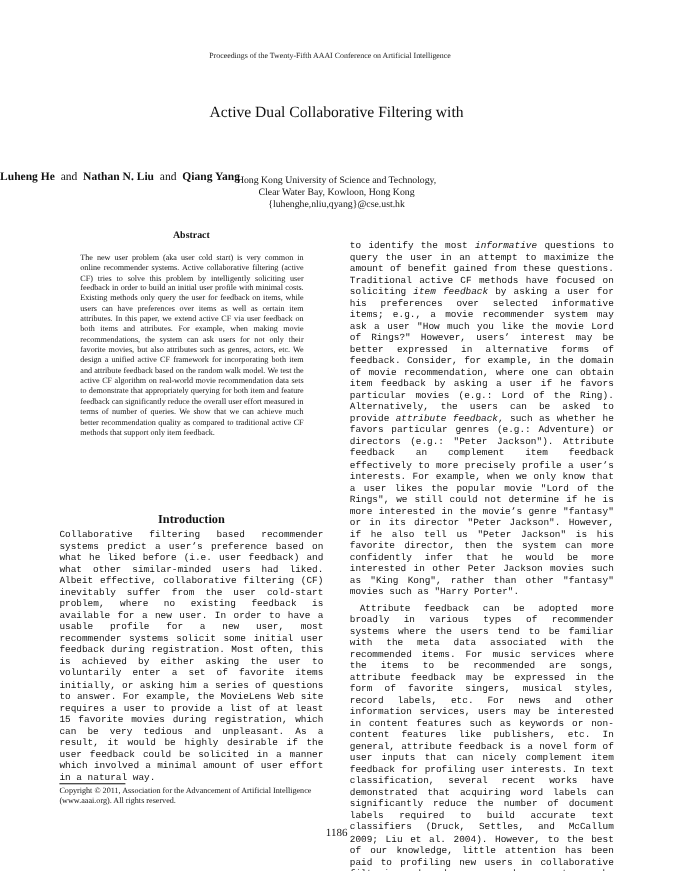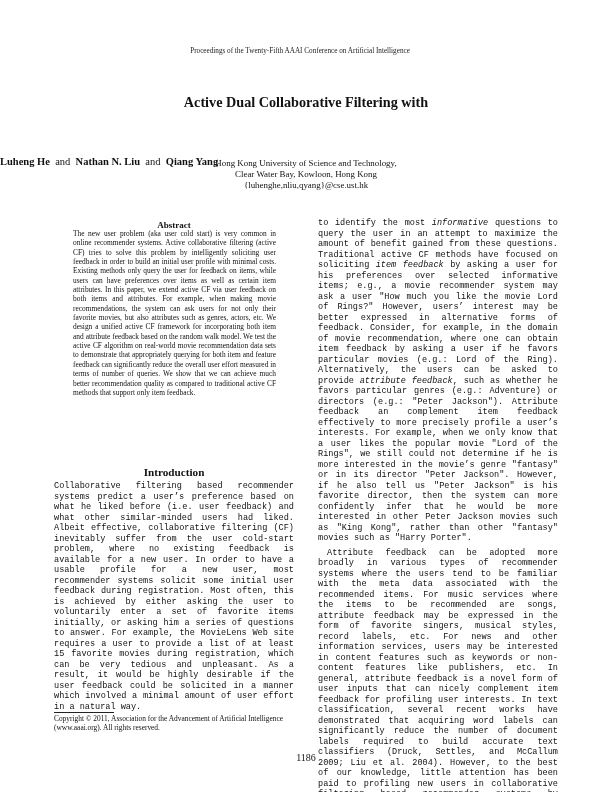--- a/index.html
+++ b/index.html
@@ -6,35 +6,35 @@
   body {
     width: 612px; height: 792px; position: relative; overflow: hidden;
     font-family: "Liberation Serif", "DejaVu Serif", serif; color: #111;
   }
   .running-head {
     position: absolute; top: 11px; left: 0; width: 600px; text-align: center;
     font-size: 7.2px; color: #222; margin-top: 36px;
   }
   .title {
     position: absolute; top: 94px; left: 0; width: 612px; text-align: center;
-    font-size: 14.2px; font-weight: bold; line-height: 17px;
+    font-size: 14.2px; font-weight: normal; line-height: 17px;
   }
   .authors {
     position: absolute; top: 156px; left: 0; width: 488px; text-align: left;
     font-size: 10.5px; font-weight: bold; line-height: 12px;
   }
   .authors .and { font-weight: normal; }
   .affil {
     position: absolute; top: 158px; left: 0; width: 612px; text-align: center;
     font-size: 8.9px; line-height: 11px;
   }
   .col-left { position: absolute; left: 54px; width: 240px; }
   .col-right { position: absolute; left: 318px; width: 240px; }
   .abstract-head {
-    position: absolute; top: 220px; left: 54px; width: 240px; text-align: center;
+    position: absolute; top: 208px; left: 54px; width: 240px; text-align: center;
     font-size: 9px; font-weight: bold;
   }
   .abstract {
     position: absolute; top: 229px; left: 73px; width: 203px;
     font-size: 7.4px; line-height: 9.35px; text-align: justify; hyphens: auto;
   }
   .intro-head {
     position: absolute; top: 466px; left: 54px; width: 240px; text-align: center;
     font-size: 11.2px; font-weight: bold;
   }

